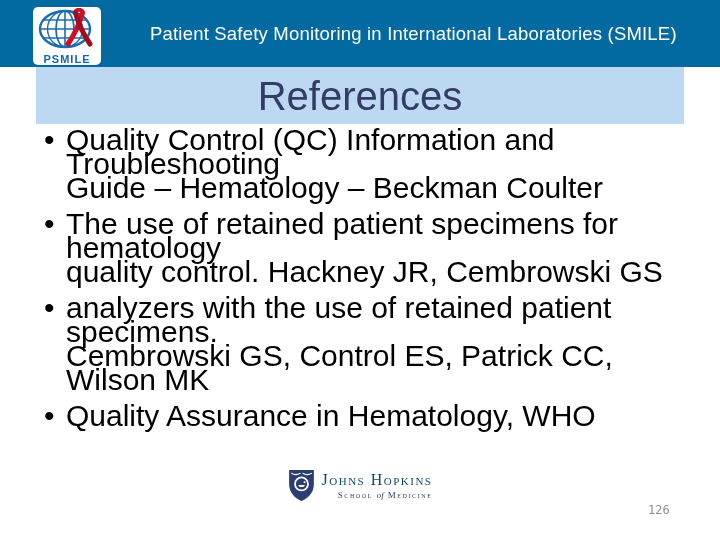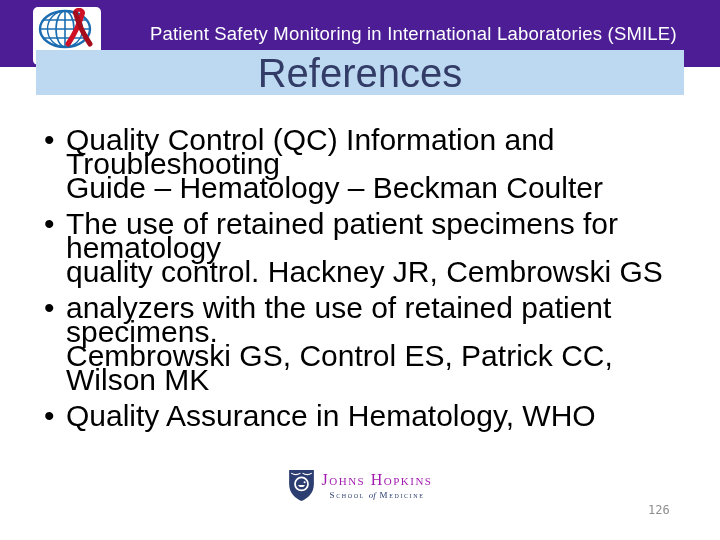--- a/index.html
+++ b/index.html
@@ -4,40 +4,40 @@
 <style>
   html,body { margin:0; padding:0; }
   body {
     width:720px; height:540px; position:relative; overflow:hidden;
     background:#ffffff; font-family:"Liberation Sans", sans-serif;
   }
 
   
   .header-bar {
     position:absolute; left:0; top:0; width:720px; height:67px;
-    background:#4c1d95;
+    background:#0369a1;
   }
   .header-title {
     position:absolute; left:150px; top:0; height:67px; right:10px;
     display:flex; align-items:center;
     color:#ffffff; font-size:18.5px; letter-spacing:0.2px;
   }
   .logo-box {
     position:absolute; left:33px; top:7px; width:68px; height:58px;
     background:#ffffff; border-radius:5px;
     display:flex; flex-direction:column; align-items:center; justify-content:center;
   }
   .logo-text {
     color:#1565B5; font-weight:bold; font-size:11px; letter-spacing:1px;
     margin-top:-1px;
   }
 
   
   .title-band {
-    position:absolute; left:36px; top:50px; width:648px; height:45px;
+    position:absolute; left:36px; top:67px; width:648px; height:57px;
     background:#BDD9F2;
     display:flex; align-items:center; justify-content:center;
   }
   .slide-title {
     color:#333C66; font-size:40px; line-height:1;
   }
 
   
   .bullet-list {
     position:absolute; left:43px; top:128px; width:625px;
@@ -54,26 +54,27 @@
   .bullet-line { display:block; }
 
   
   .jhu-logo {
     position:absolute; left:0; top:469px; width:720px;
     display:flex; align-items:flex-start; justify-content:center; gap:7px;
   }
   .jhu-text { text-align:center; padding-top:3px; }
   .jhu-name {
     font-family:"Liberation Serif", serif; font-variant:small-caps;
-    color:#a21caf; font-size:16px; letter-spacing:1.5px; line-height:1;
+    color:#0c4a6e; font-size:16px; letter-spacing:1.5px; line-height:1;
   }
   .jhu-school {
     font-family:"Liberation Serif", serif; font-variant:small-caps;
     color:#2C3E71; font-size:9px; letter-spacing:1.6px; line-height:1;
     margin-top:3px;
+    text-align:right;
   }
   .jhu-of { font-style:italic; font-variant:normal; text-transform:lowercase; letter-spacing:0; }
 
   
   .page-number {
     position:absolute; left:648px; top:503px;
     font-family:"DejaVu Sans Mono", monospace;
     font-size:12px; color:#8E8E8E;
   }
 </style>

